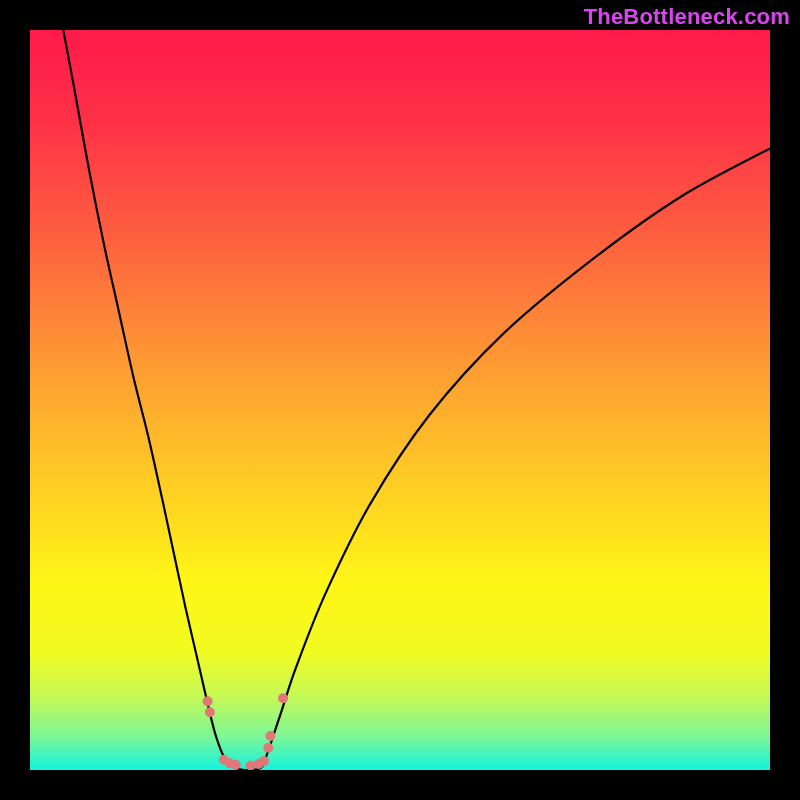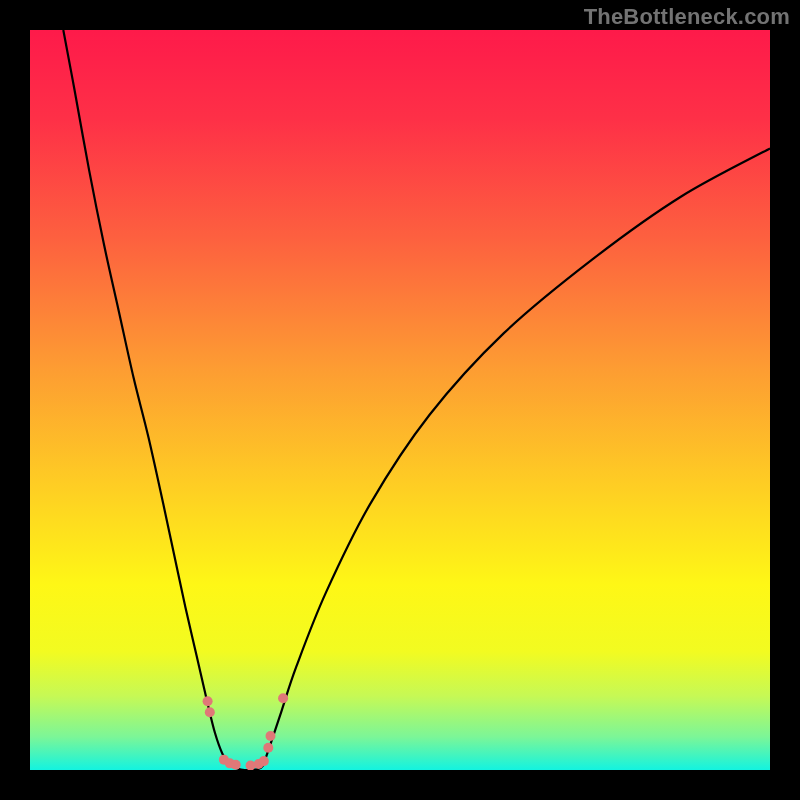--- a/index.html
+++ b/index.html
@@ -38,21 +38,21 @@
     position: absolute;
     left: 0;
     top: 0;
     width: 100%;
     height: 100%;
   }
   .watermark {
     position: absolute;
     top: 4px;
     right: 10px;
-    color: #737373;
+    color: #d946ef;
     font-size: 22px;
     font-weight: 600;
     text-align: right;
     letter-spacing: 0.2px;
   }
 </style>
 </head>
 <body>
 
 <div class="frame">

